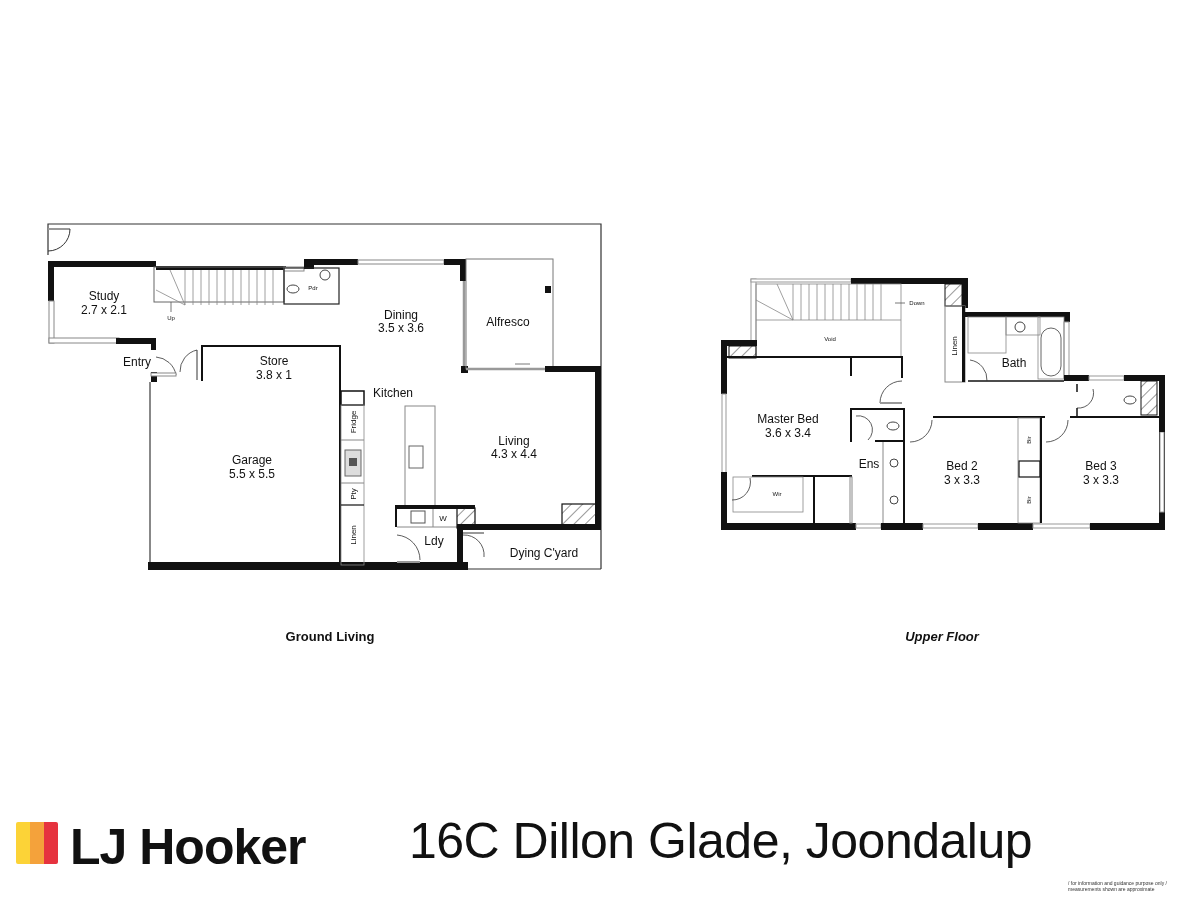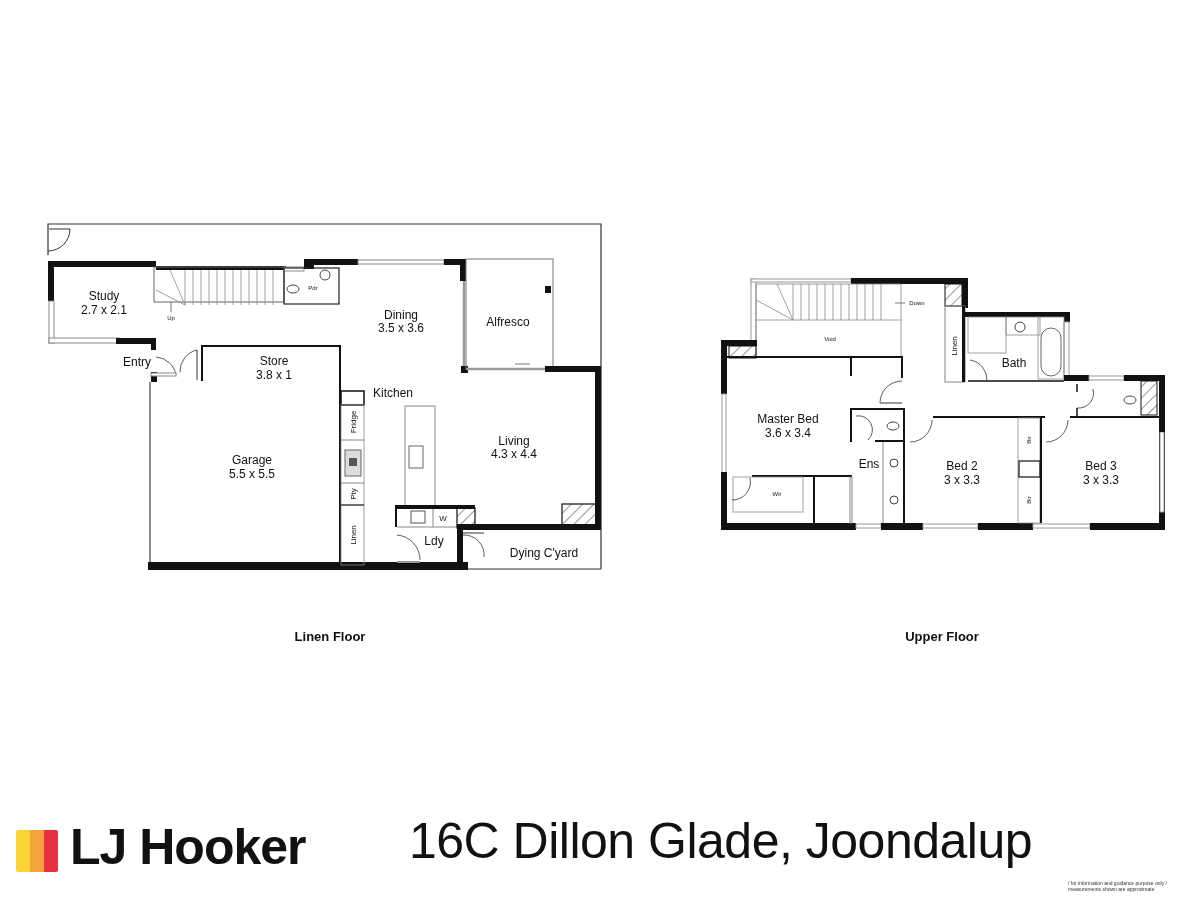--- a/index.html
+++ b/index.html
@@ -3,21 +3,21 @@
 <meta charset="utf-8">
 <style>
   html,body{margin:0;padding:0;background:#fff;}
   body{width:1200px;height:900px;position:relative;overflow:hidden;font-family:"Liberation Sans",sans-serif;}
   svg{position:absolute;left:0;top:0;}
   .lbl{font-family:"Liberation Sans",sans-serif;fill:#111;text-anchor:middle;}
   .room{font-size:12px;}
   .small{font-size:8px;}
   .tiny{font-size:6px;}
   .floor-title{position:absolute;font-weight:bold;font-size:13px;color:#111;transform:translateX(-50%);}
-  .logo{position:absolute;left:16px;top:822px;display:flex;align-items:flex-end;}
+  .logo{position:absolute;left:16px;top:822px;display:flex;align-items:flex-start;}
   .bars{display:flex;height:42px;width:42px;border-radius:2px;overflow:hidden;}
   .bars span{flex:1;display:block;}
   .brand{font-size:50px;font-weight:bold;color:#111;margin-left:12px;letter-spacing:-1px;line-height:1;}
   .address{position:absolute;left:385px;top:812px;font-size:50px;color:#111;white-space:nowrap;letter-spacing:-0.5px;margin-left:24px;}
   .disclaimer{position:absolute;left:1068px;top:880px;font-size:5px;color:#333;line-height:6px;width:130px;}
 </style>
 </head>
 <body>
 
 <svg width="1200" height="900" viewBox="0 0 1200 900">
@@ -249,22 +249,22 @@
     <text class="lbl room" x="788" y="437">3.6 x 3.4</text>
     <text class="lbl room" x="1014" y="367">Bath</text>
     <text class="lbl room" x="869" y="468">Ens</text>
     <text class="lbl room" x="962" y="470">Bed 2</text>
     <text class="lbl room" x="962" y="484">3 x 3.3</text>
     <text class="lbl room" x="1101" y="470">Bed 3</text>
     <text class="lbl room" x="1101" y="484">3 x 3.3</text>
   </g>
 </svg>
 
-<div class="floor-title" style="left:330px;top:629px;">Linen Floor</div>
-<div class="floor-title" style="left:942px;top:629px;">Upper Floor</div>
+<div class="floor-title" style="left:330px;top:629px;">Ground Living</div>
+<div class="floor-title" style="left:942px;top:629px;font-style:italic;">Upper Floor</div>
 
 <div class="logo">
   <div class="bars">
     <span style="background:#fcd337"></span>
       <span style="background:#f4a23b"></span>
       <span style="background:#e6333f"></span>
   </div>
   <div class="brand">LJ Hooker</div>
 </div>
 <div class="address">16C Dillon Glade, Joondalup</div>

